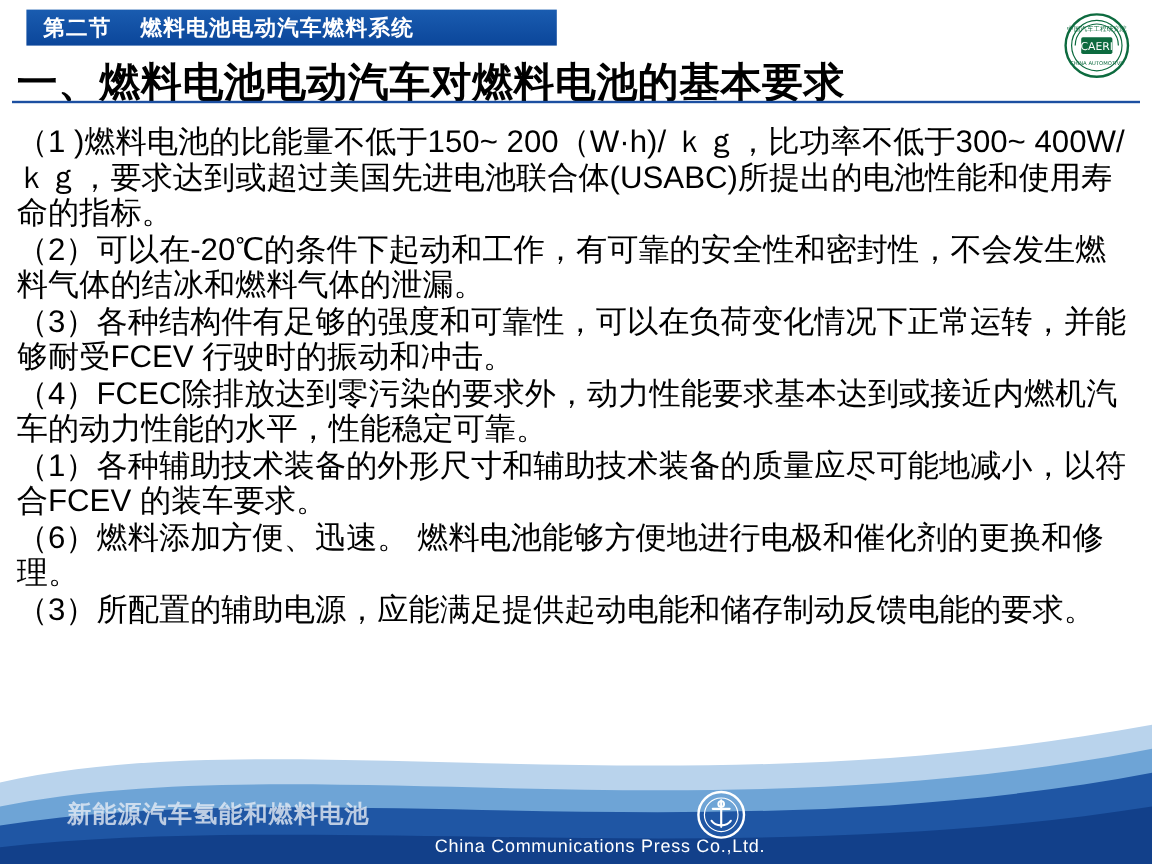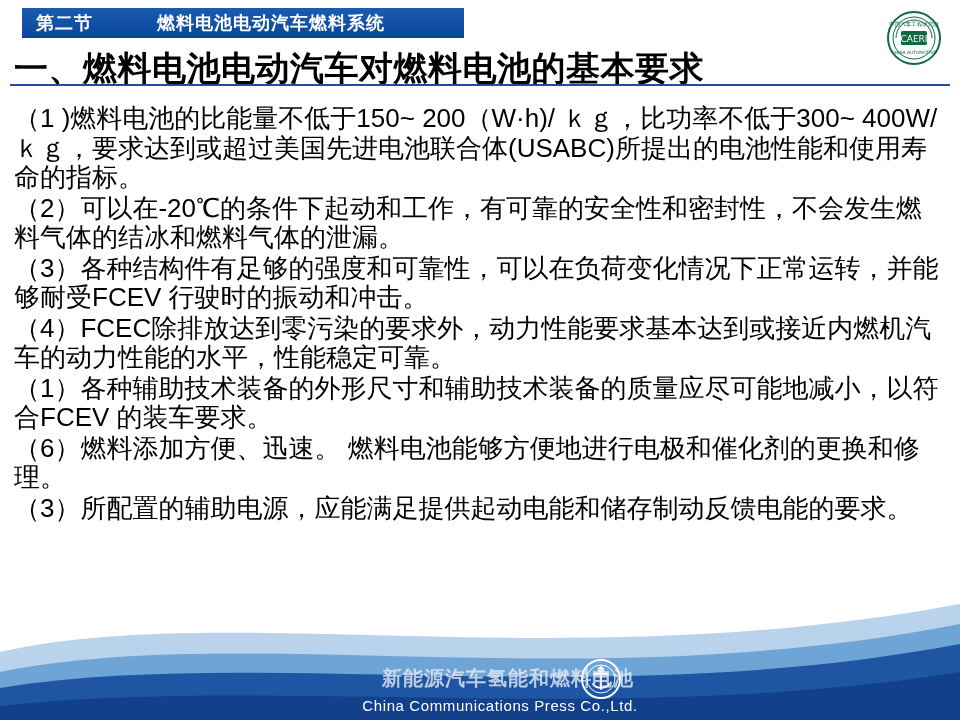--- a/index.html
+++ b/index.html
@@ -35,21 +35,20 @@
     background: linear-gradient(180deg, #1a5cb0 0%, #0b469a 100%);
     color: #ffffff;
     font-size: 18px;
     font-weight: bold;
     letter-spacing: 1px;
     display: flex;
     align-items: center;
     padding: 0 14px 0 14px;
     box-sizing: border-box;
     white-space: nowrap;
-    gap: 40px;
   }
   .section-banner .sec-no {
     margin-right: 24px;
   }
 
   
   .logo-seal {
     position: absolute;
     right: 18px;
     top: 10px;
@@ -119,21 +118,20 @@
     display: inline-block;
     padding-left: 40px;
   }
 
   
   .watermark {
     position: absolute;
     left: 0;
     bottom: 28px;
     width: 960px;
-    text-align: center;
     color: #e8eef5;
     opacity: 0.78;
     font-size: 20px;
     font-weight: bold;
     letter-spacing: 1px;
     white-space: nowrap;
     pointer-events: none;
   }
   .wm-inner {
     display: inline-block;

